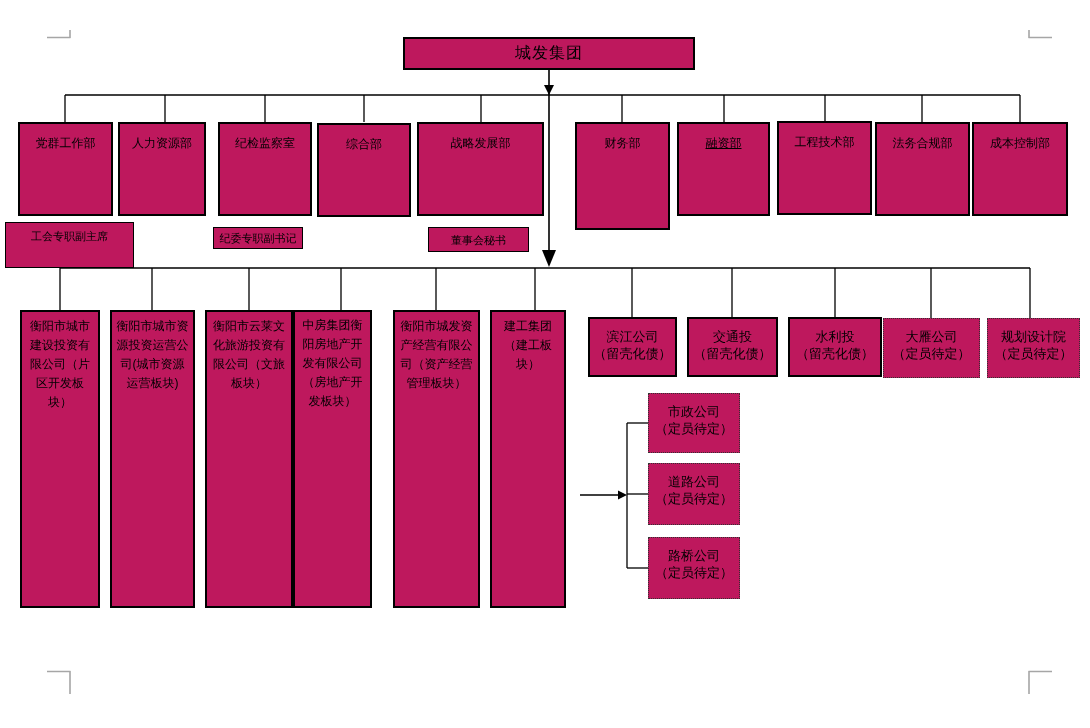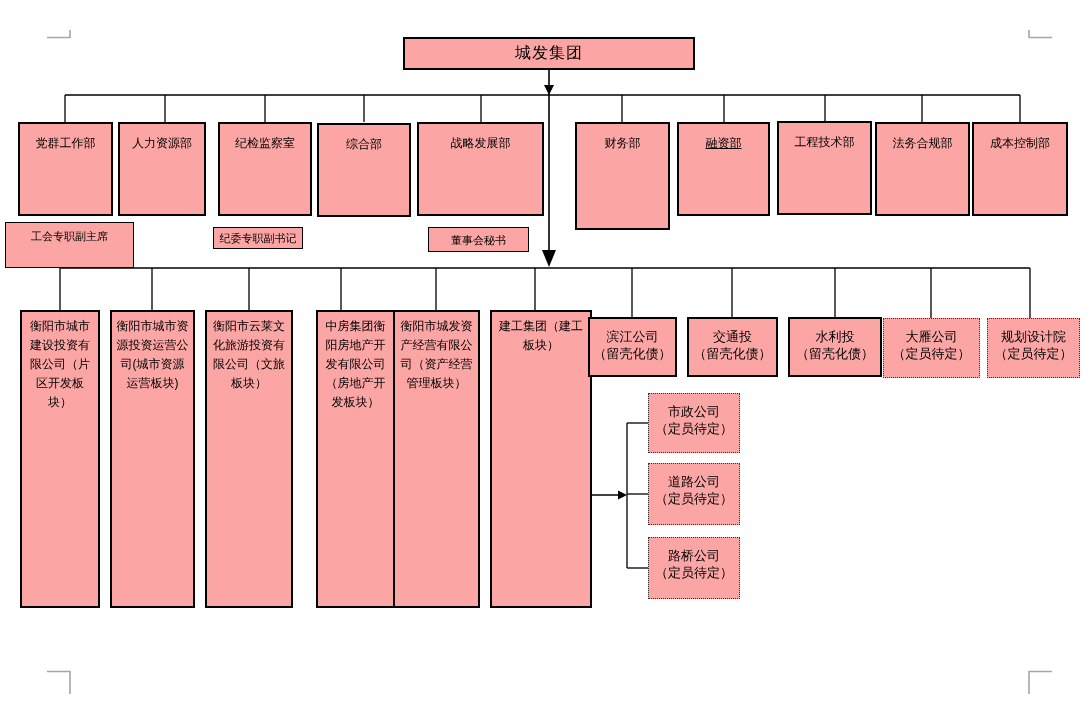--- a/index.html
+++ b/index.html
@@ -3,21 +3,21 @@
 <meta charset="utf-8">
 <style>
   html,body{margin:0;padding:0;background:#fff;}
   body{
     width:1090px;height:728px;position:relative;overflow:hidden;
     font-family:"Liberation Sans","DejaVu Sans",sans-serif;color:#000;
   }
   .stage{position:absolute;inset:0;}
   svg.connectors{position:absolute;left:0;top:0;}
   .node{
-    position:absolute;box-sizing:border-box;background:#fca5a5;
+    position:absolute;box-sizing:border-box;background:#be185d;
     text-align:center;white-space:pre-line;word-break:break-all;
   }
   .thick{border:2.5px solid #000;}
   .thin{border:1.2px solid #000;}
   .dashed{border:1.6px dotted #333;}
   .title-box{
     font-size:16px;line-height:28px;letter-spacing:1px;
   }
   .dept{font-size:12px;padding-top:11px;line-height:16px;}
   .staff{font-size:11px;line-height:14px;display:flex;align-items:flex-start;justify-content:center;}
@@ -101,23 +101,23 @@
   <div class="node thick dept" style="left:875px;top:122px;width:95px;height:94px;">法务合规部</div>
   <div class="node thick dept" style="left:972px;top:122px;width:96px;height:94px;text-align:center;">成本控制部</div>
 
   <div class="node thin staff" style="left:5px;top:222px;width:129px;height:46px;"><span class="staff-inner">工会专职副主席</span></div>
   <div class="node thin staff staff-mid" style="left:213px;top:227px;width:90px;height:22px;"><span class="staff-inner">纪委专职副书记</span></div>
   <div class="node thin staff staff-mid" style="left:428px;top:227px;width:101px;height:25px;"><span class="staff-inner">董事会秘书</span></div>
 
   <div class="node thick tall" style="left:20px;top:310px;width:80px;height:298px;">衡阳市城市建设投资有限公司（片区开发板块）</div>
   <div class="node thick tall" style="left:110px;top:310px;width:85px;height:298px;">衡阳市城市资源投资运营公司(城市资源运营板块)</div>
   <div class="node thick tall" style="left:205px;top:310px;width:88px;height:298px;">衡阳市云莱文化旅游投资有限公司（文旅板块）</div>
-  <div class="node thick tall" style="left:316px;top:310px;width:79px;height:298px;">中房集团衡阳房地产开发有限公司（房地产开发板块）</div>
+  <div class="node thick tall" style="left:293px;top:310px;width:79px;height:298px;font-family:Liberation Mono, monospace;">中房集团衡阳房地产开发有限公司（房地产开发板块）</div>
   <div class="node thick tall" style="left:393px;top:310px;width:87px;height:298px;">衡阳市城发资产经营有限公司（资产经营管理板块）</div>
-  <div class="node thick tall" style="left:490px;top:310px;width:102px;height:298px;">建工集团（建工板块）</div>
+  <div class="node thick tall" style="left:490px;top:310px;width:76px;height:298px;">建工集团（建工板块）</div>
 
   <div class="node thick short" style="left:588px;top:317px;width:89px;height:60px;">滨江公司
 （留壳化债）</div>
   <div class="node thick short" style="left:687px;top:317px;width:91px;height:60px;">交通投
 （留壳化债）</div>
   <div class="node thick short" style="left:788px;top:317px;width:94px;height:60px;">水利投
 （留壳化债）</div>
 
   <div class="node dashed short" style="left:883px;top:318px;width:97px;height:60px;">大雁公司
 （定员待定）</div>

